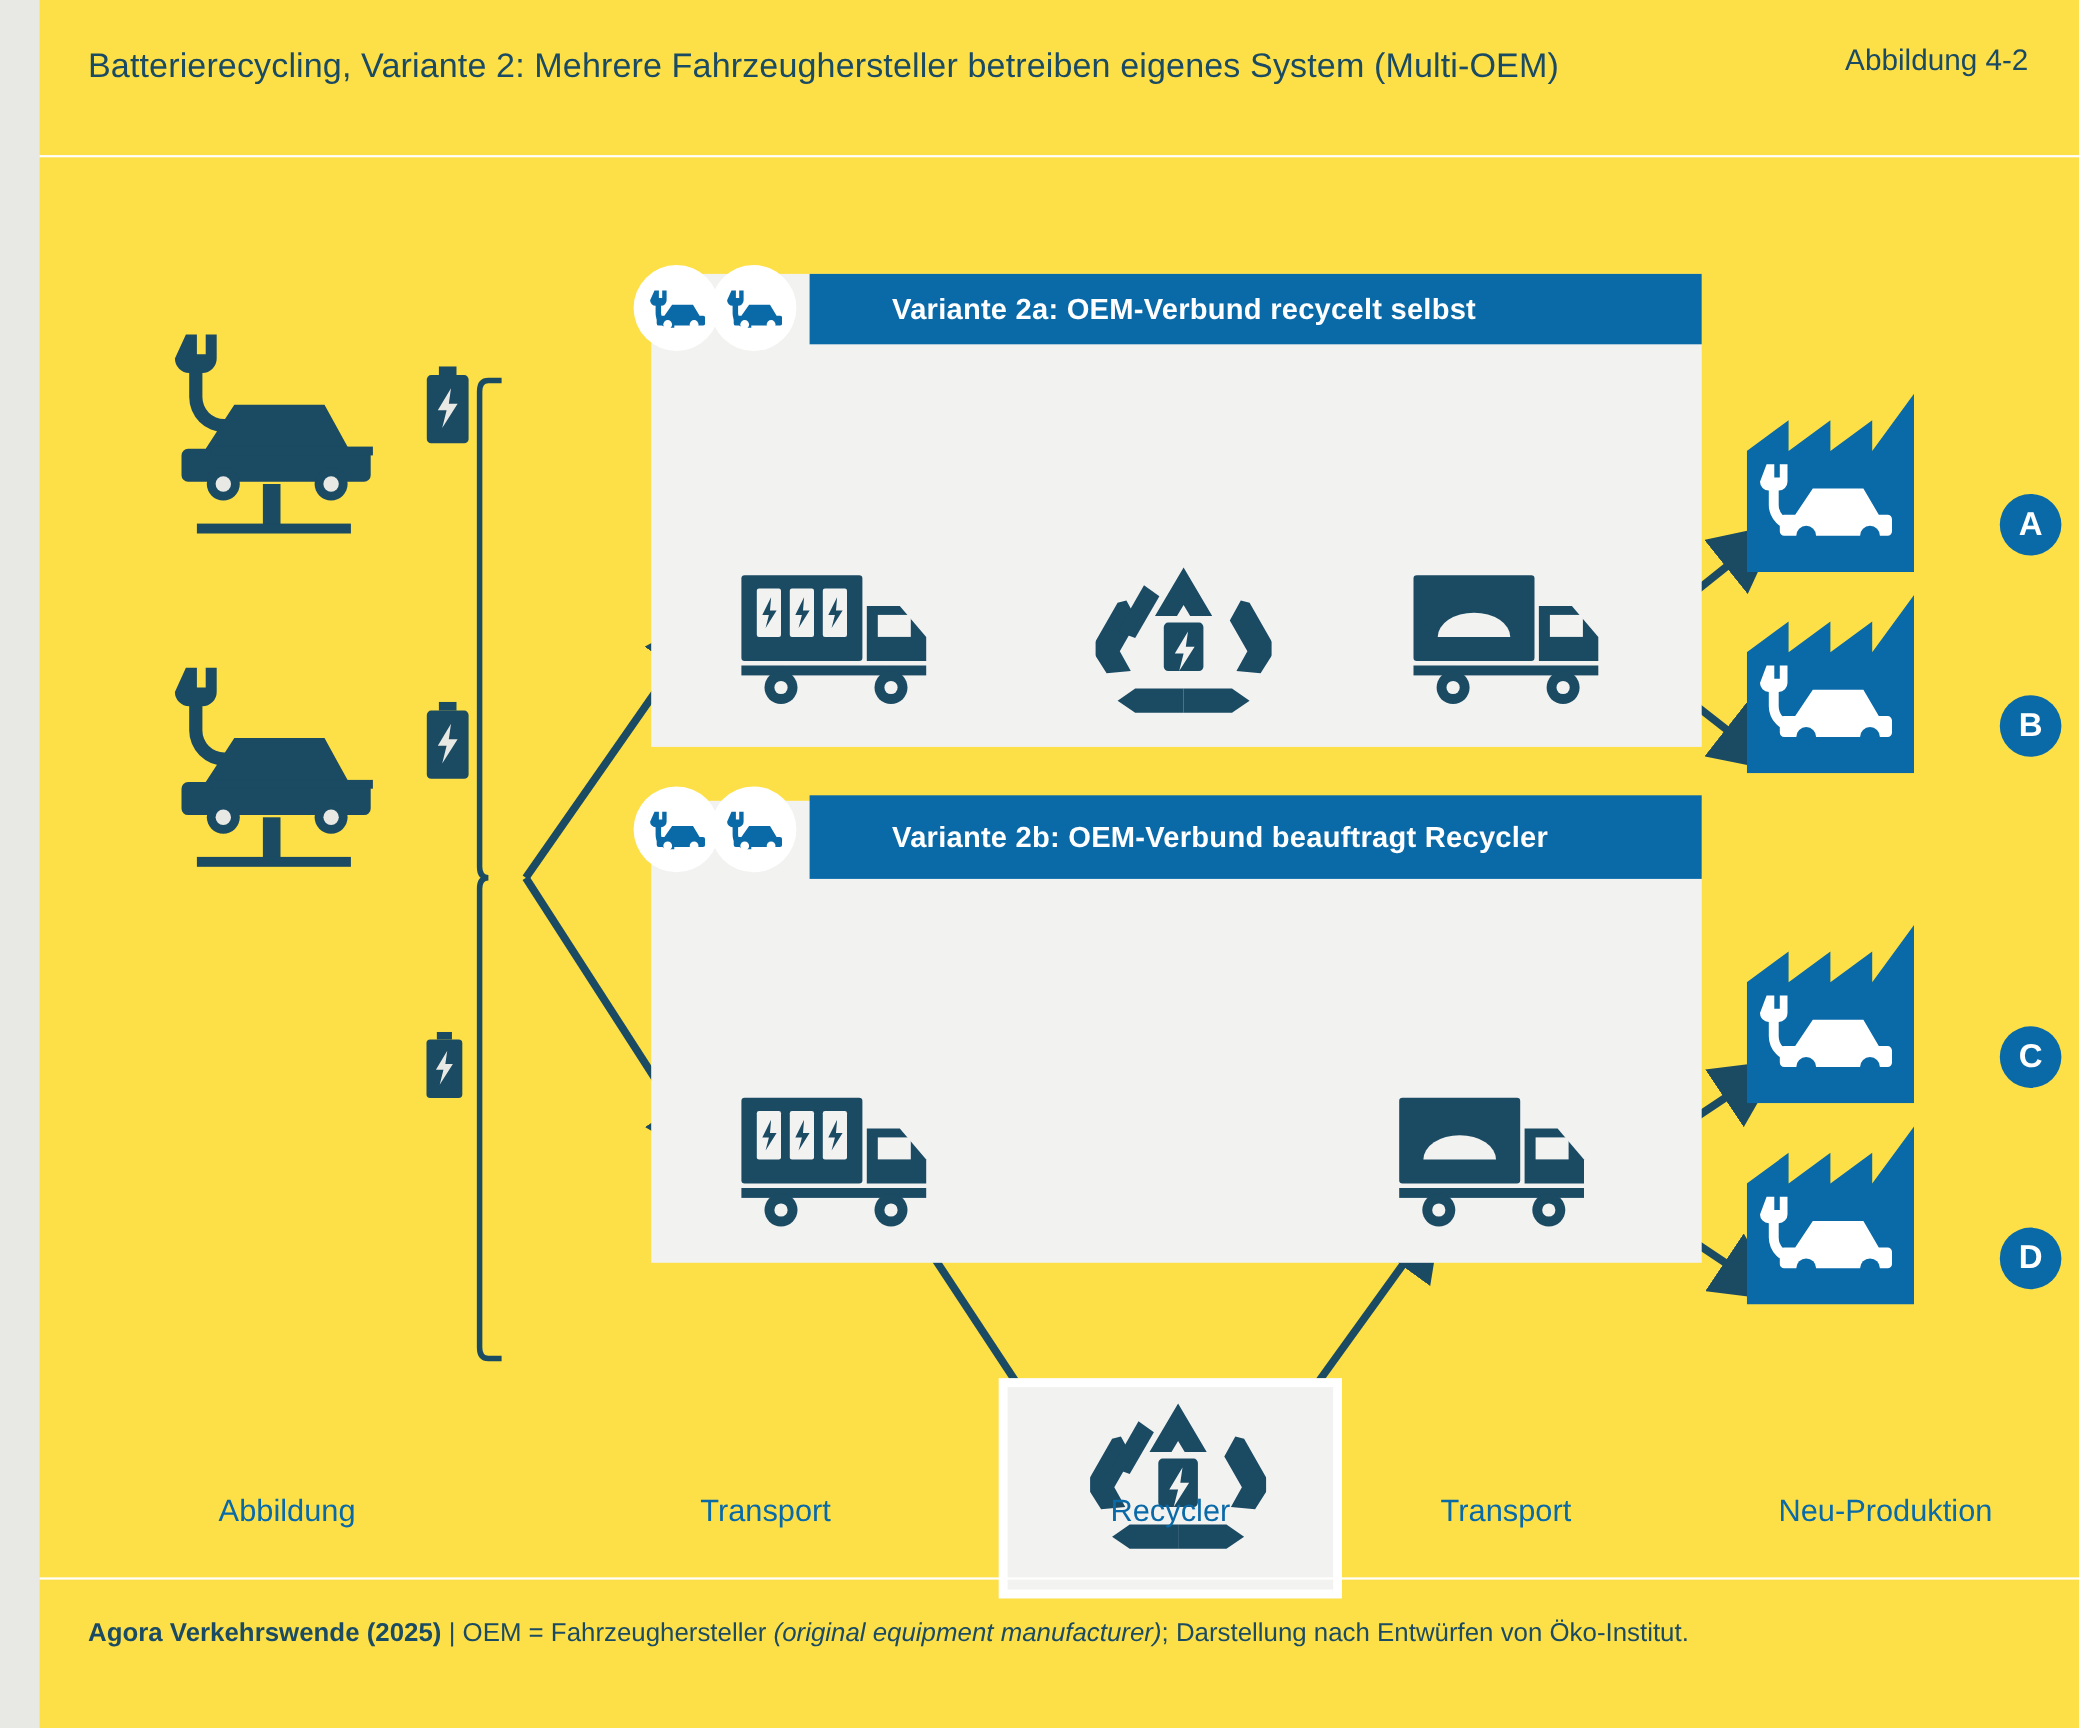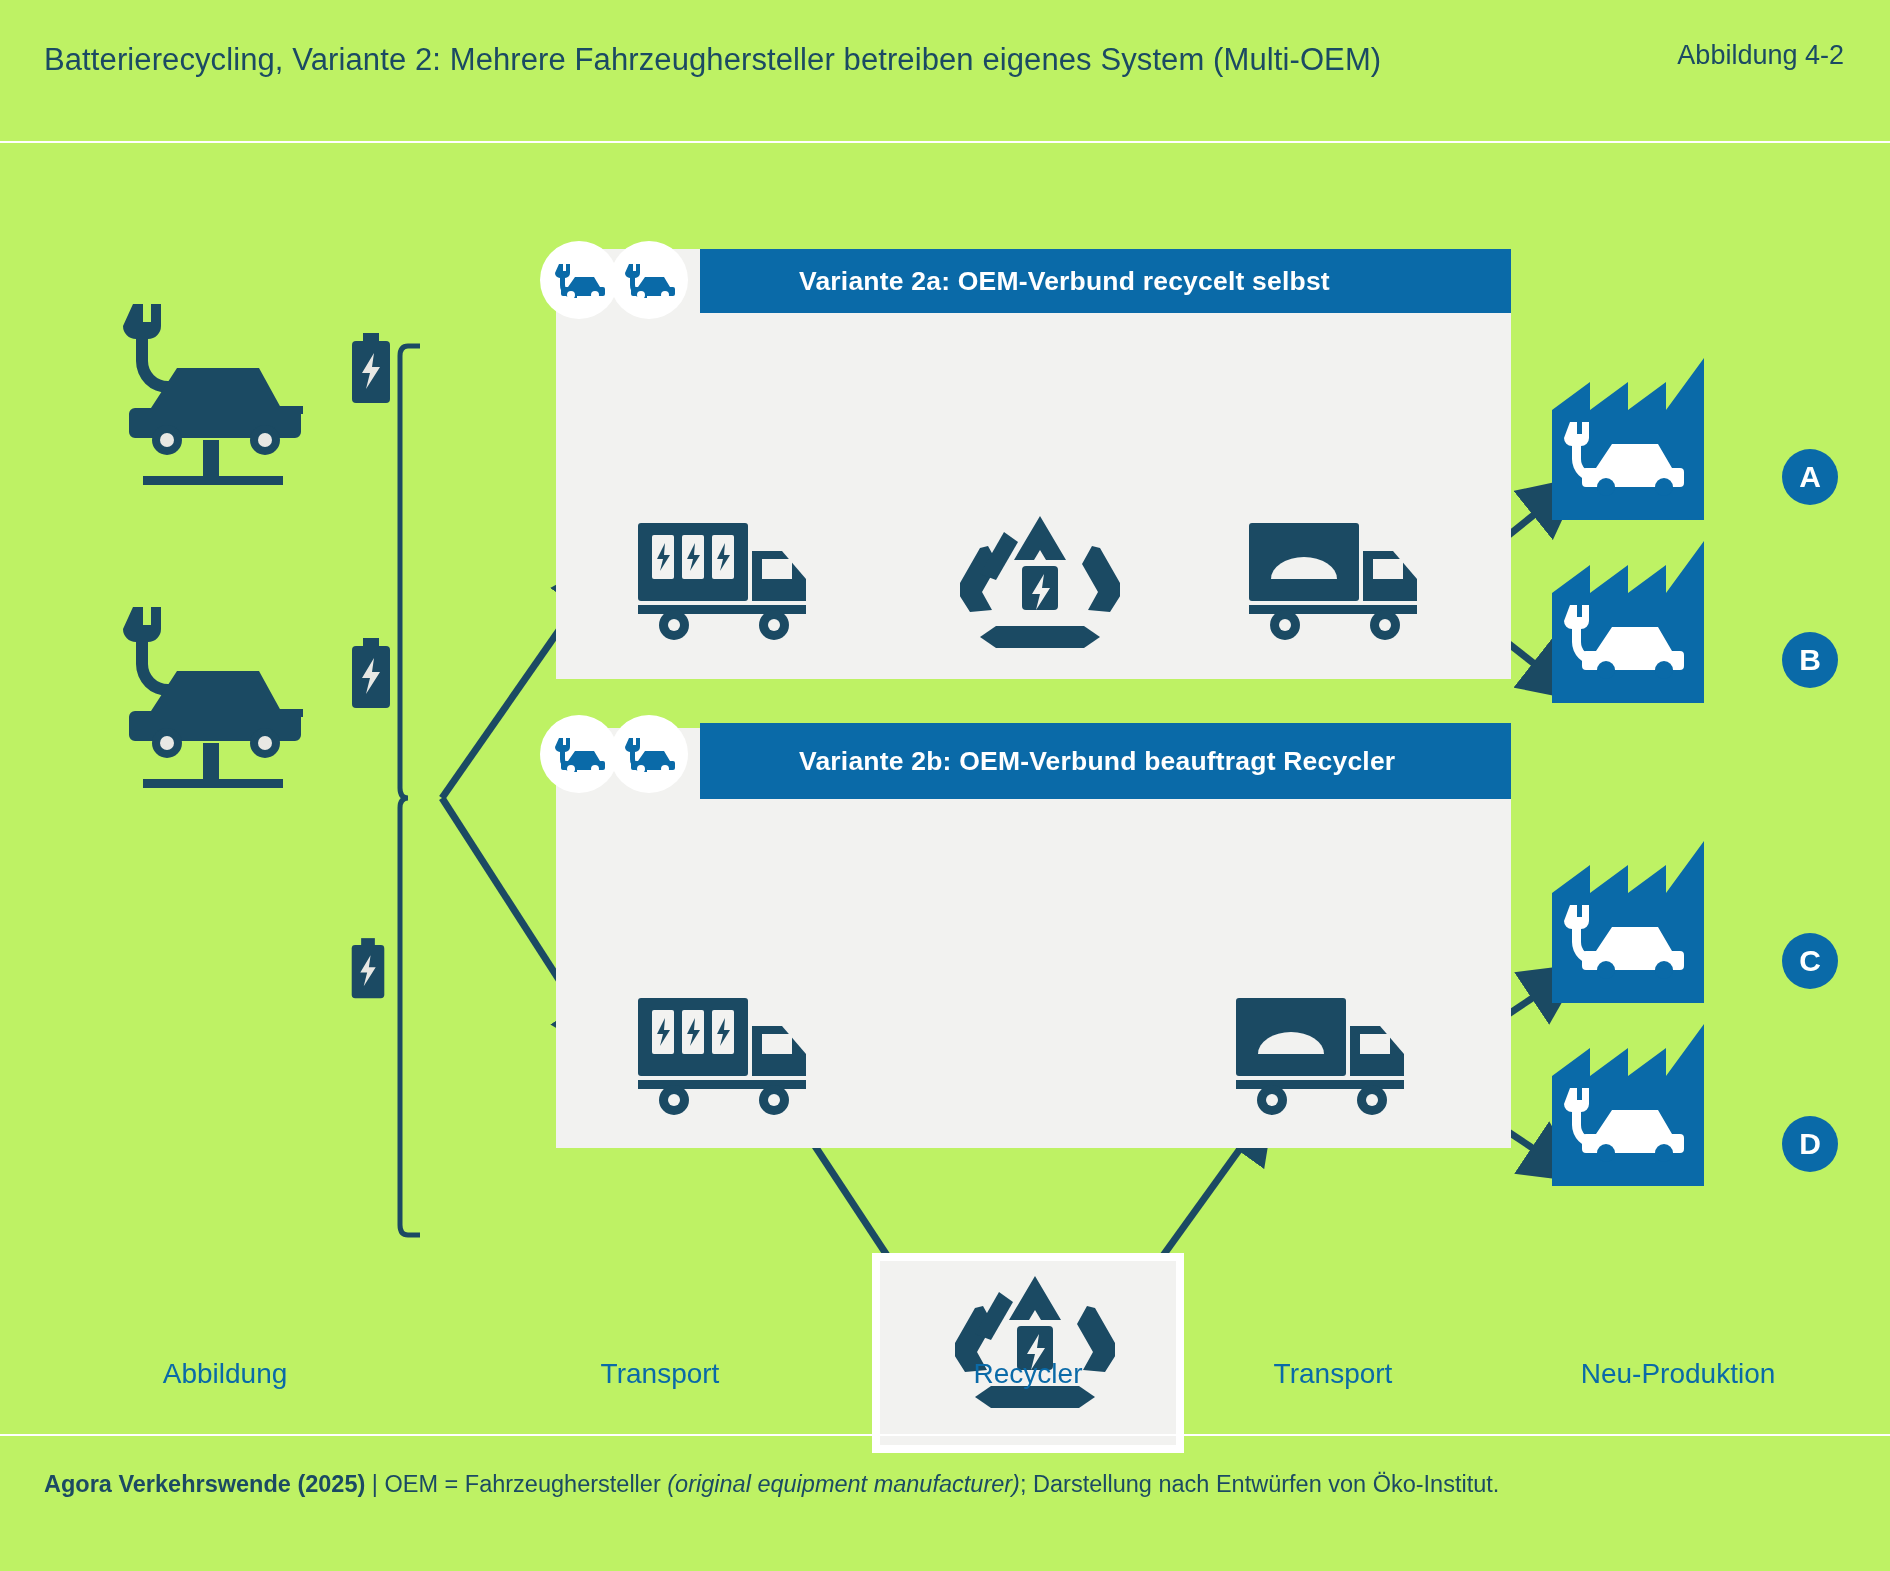--- a/index.html
+++ b/index.html
@@ -11,21 +11,22 @@
     width: 1890px;
     height: 1571px;
     font-family: "Liberation Sans", sans-serif;
     color: #1b4a63;
     overflow: hidden;
     position: relative;
   }
   .page {
     position: absolute;
     inset: 0;
-    background: #bef264;
+    background: #fde047;
+    margin-left: 36px;
   }
   
   .header {
     position: absolute;
     top: 0; left: 0; right: 0;
     height: 143px;
     border-bottom: 2px solid #ffffff;
     box-sizing: border-box;
   }
   .header-title {
@@ -82,21 +83,21 @@
     background: #f2f2f0;
   }
   .panel-header {
     background: #0a6aa8;
     color: #ffffff;
     font-size: 26.5px;
     font-weight: bold;
     display: flex;
     align-items: center;
     box-sizing: border-box;
-    padding-left: 99px;
+    padding-left: 75px;
     letter-spacing: 0.2px;
   }
   .oem-badges {
     position: absolute;
     display: flex;
   }
   .oem-badge {
     width: 78px;
     height: 78px;
     border-radius: 50%;

